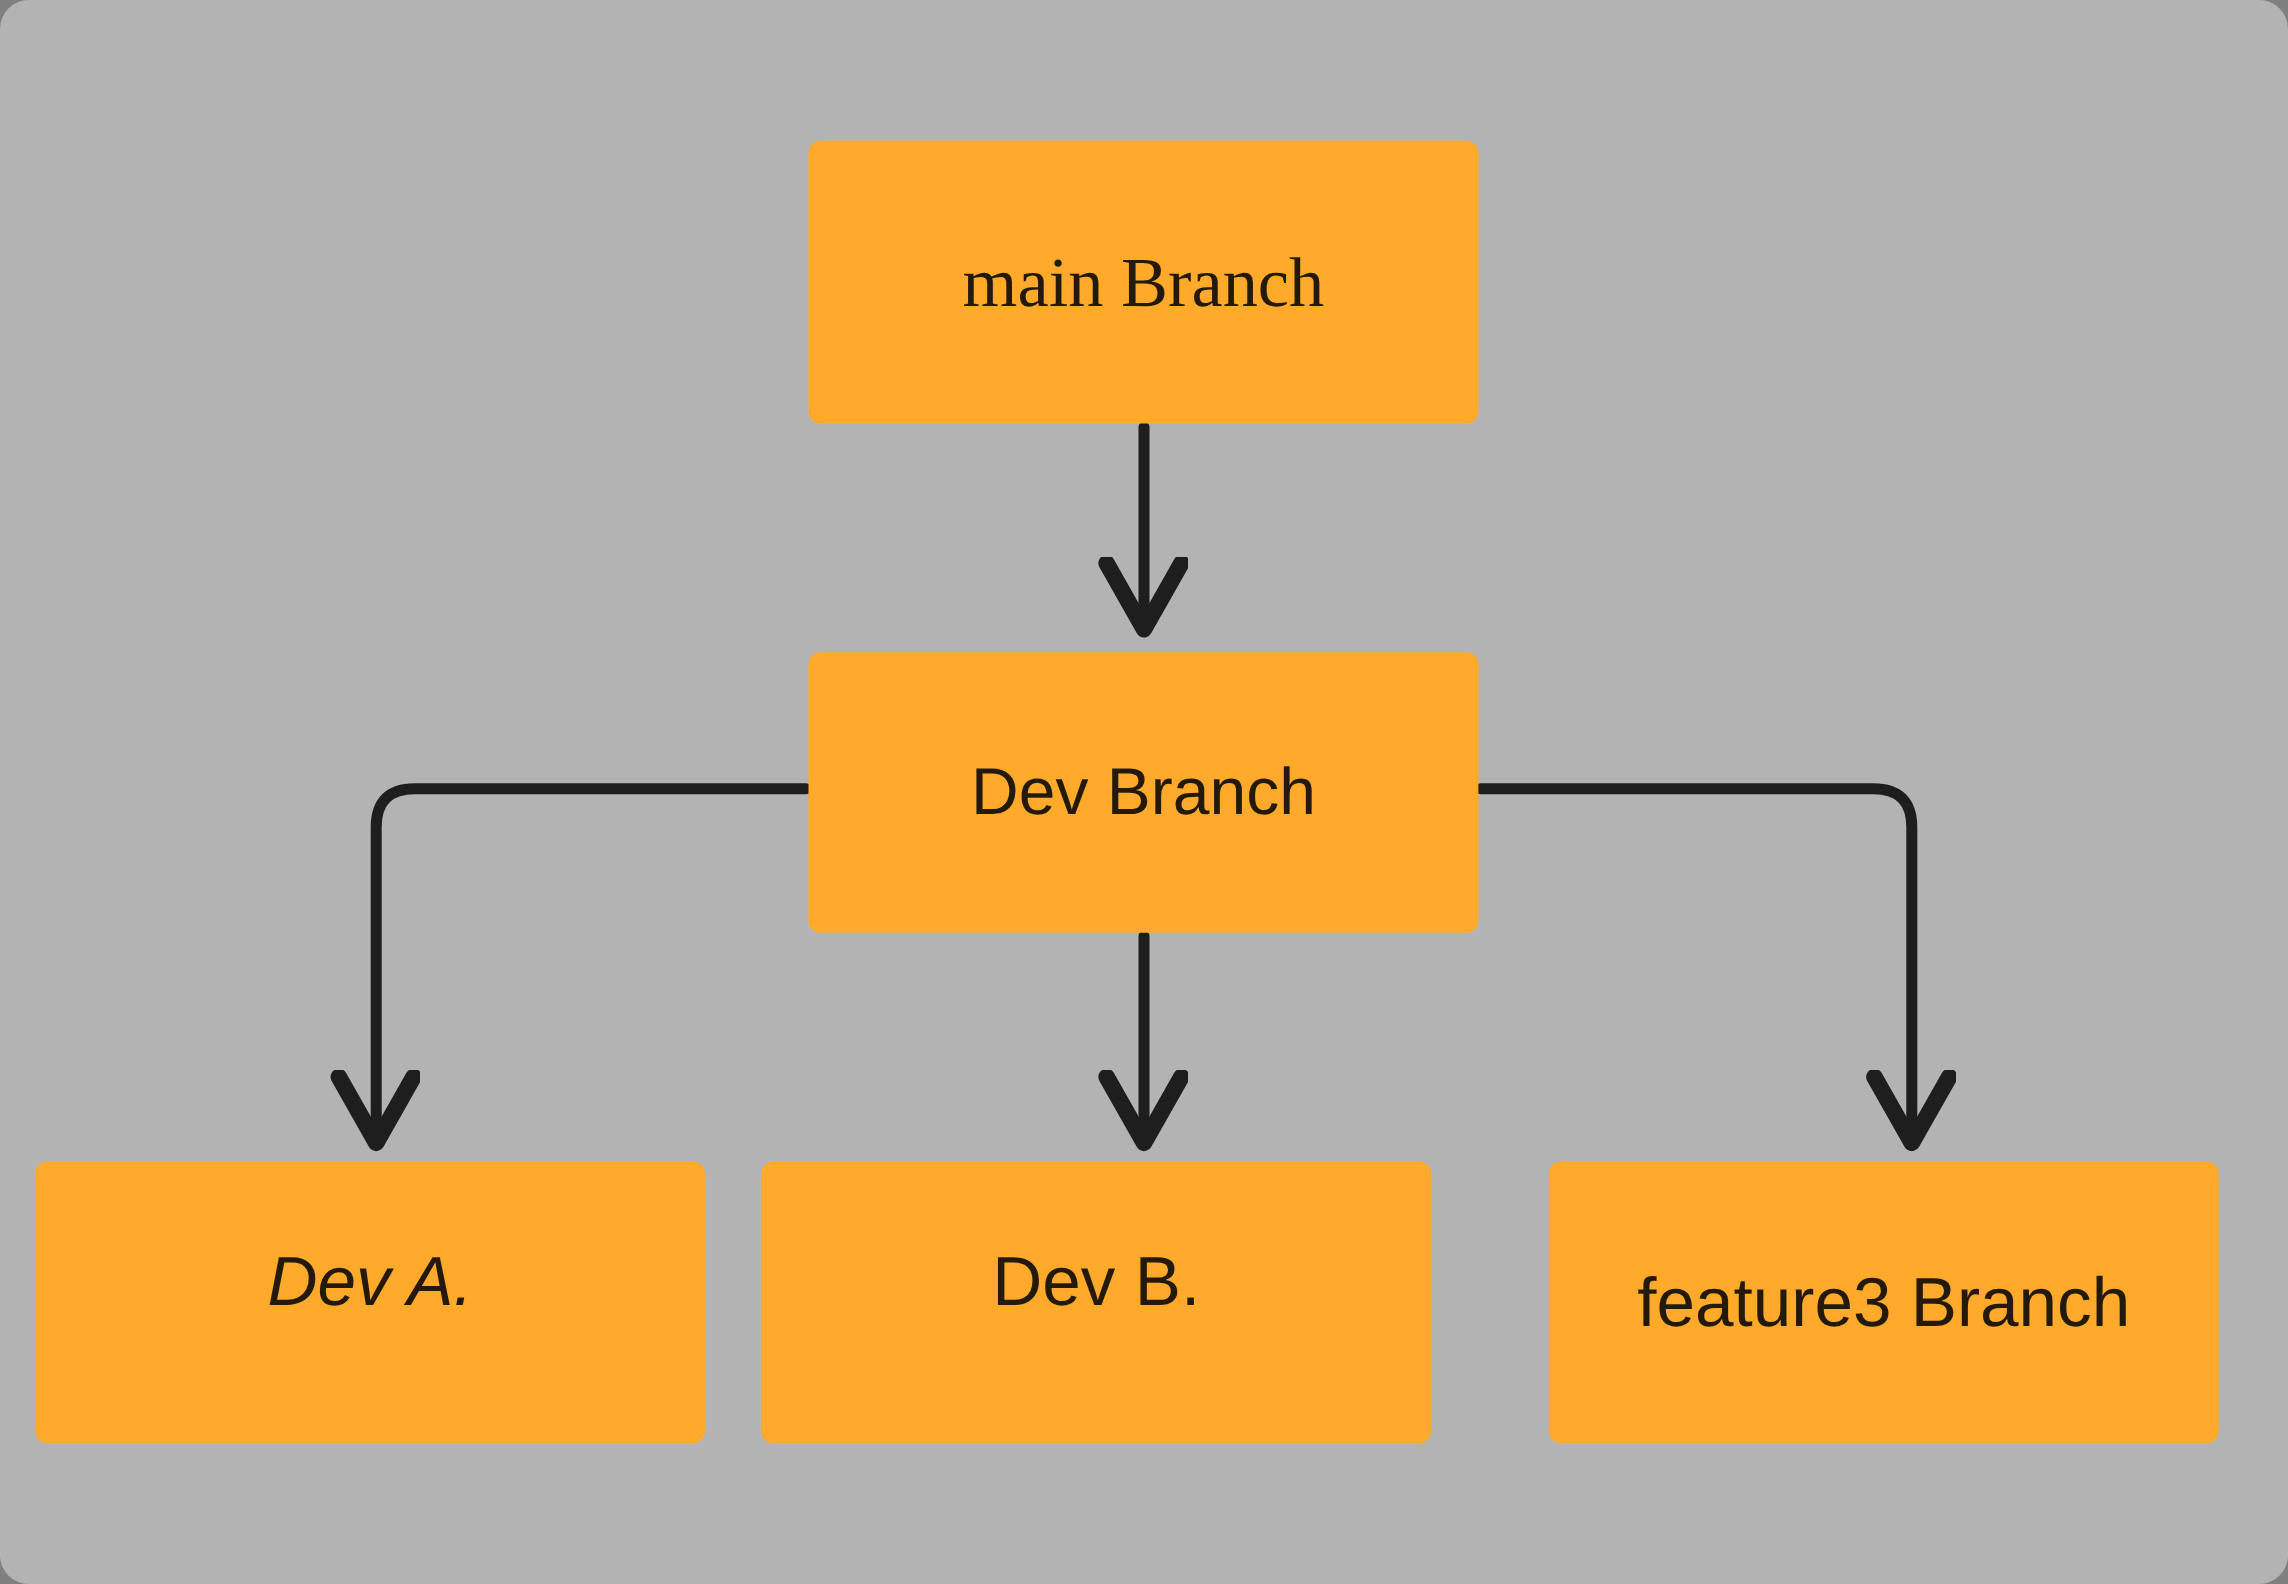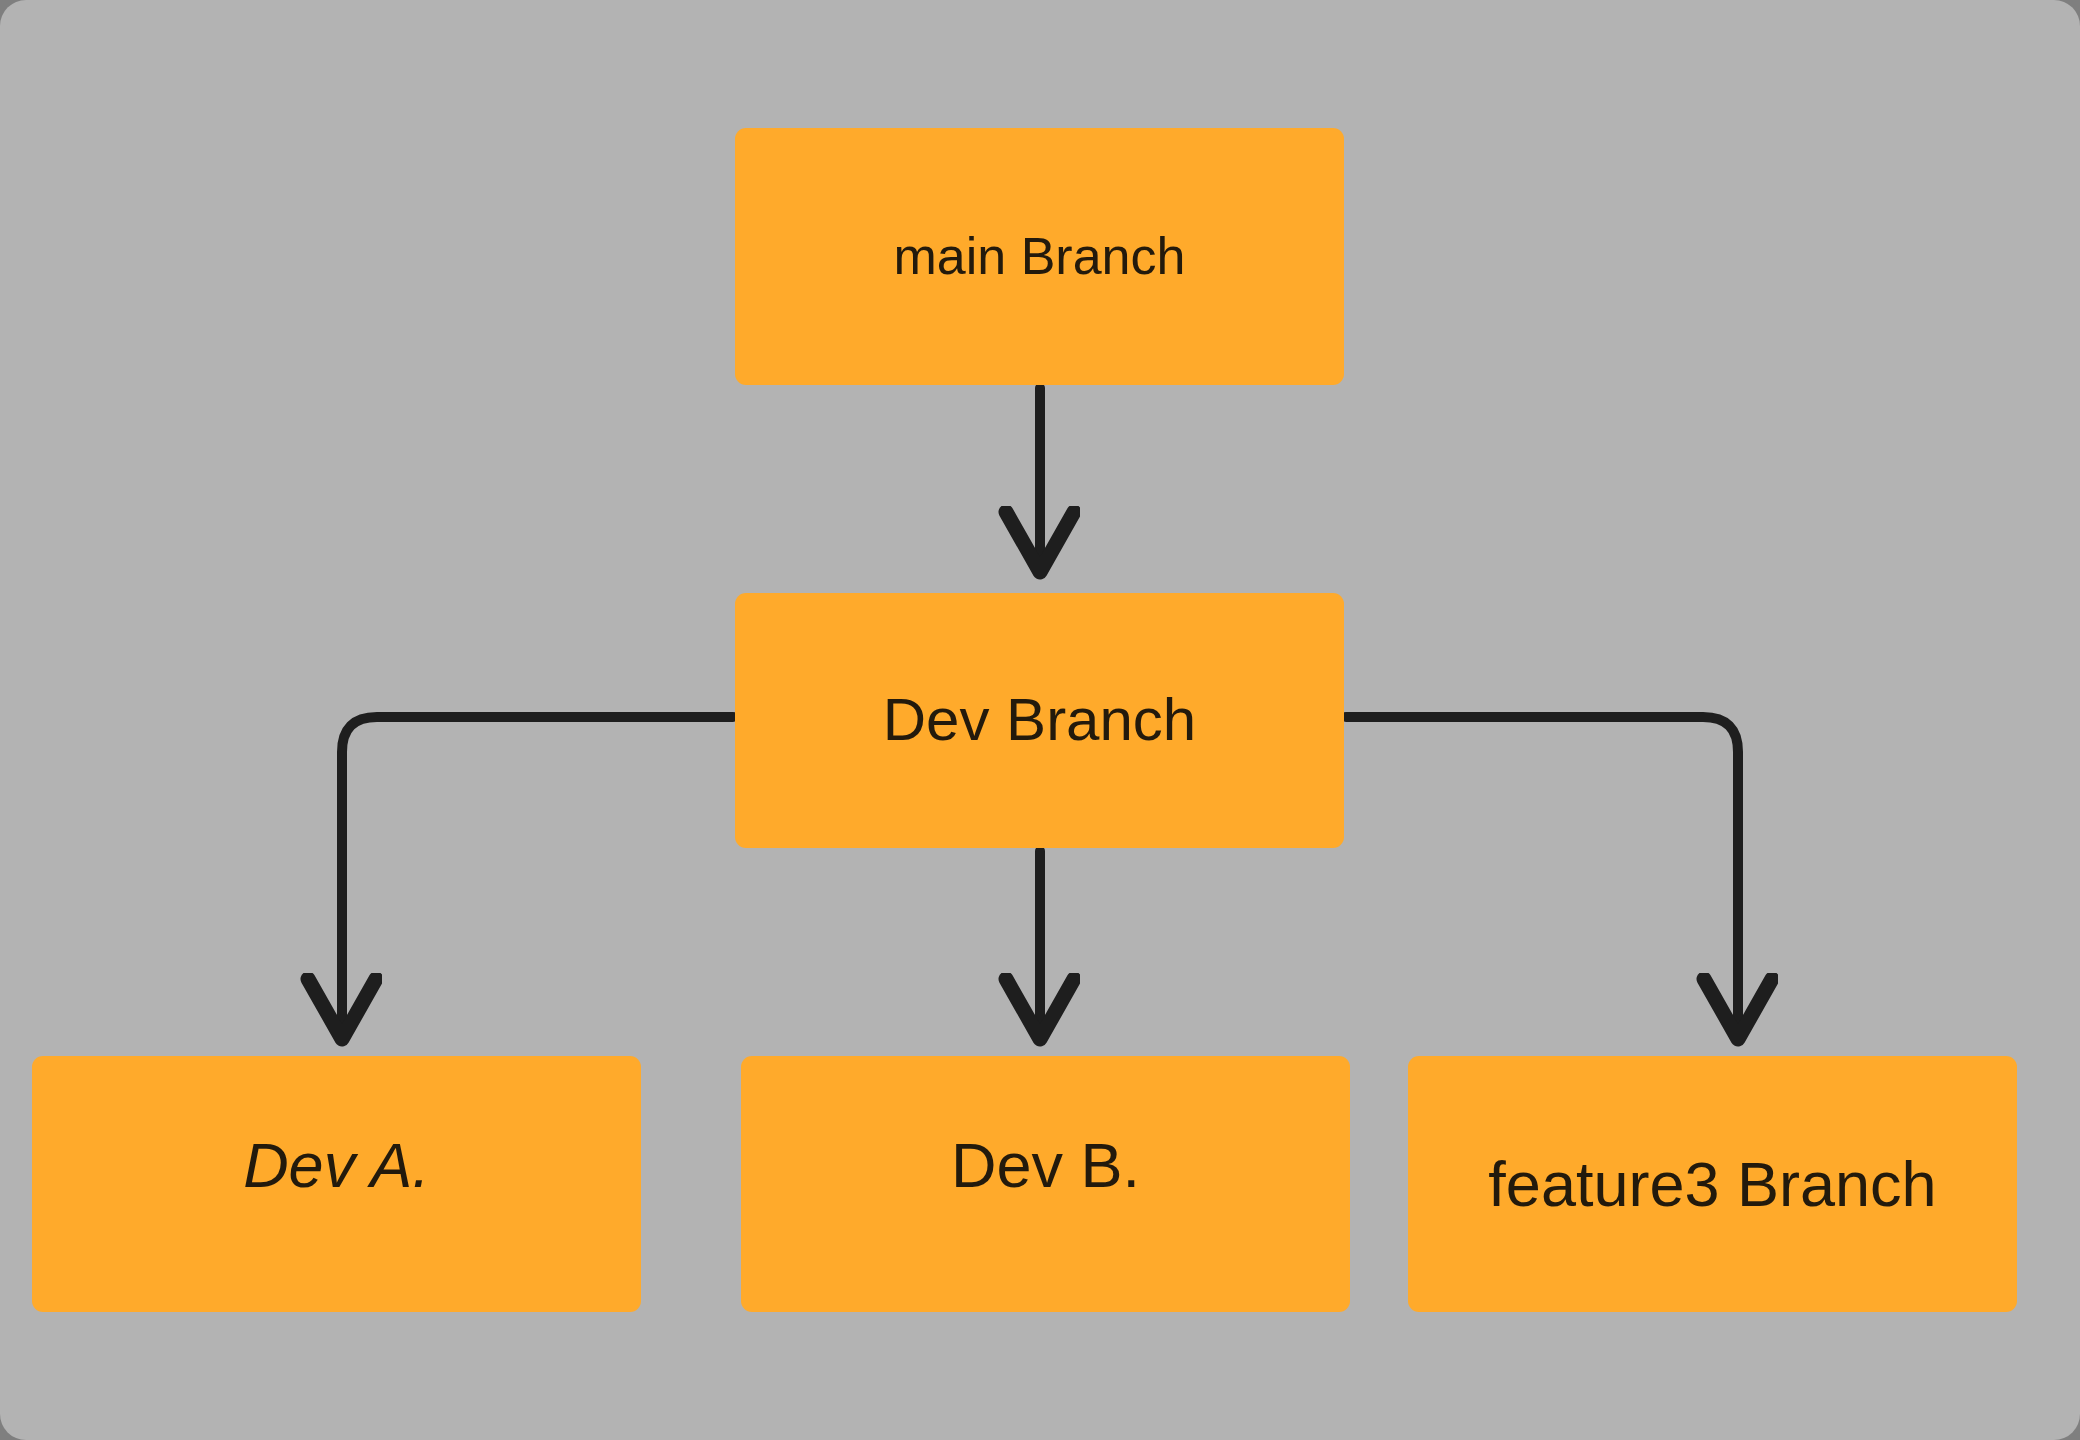--- a/index.html
+++ b/index.html
@@ -40,41 +40,42 @@
   .node .line {
     display: block;
     white-space: nowrap;
   }
   
   #node-main {
     left: 735px;
     top: 128px;
     width: 609px;
     height: 257px;
-    font-size: 52px;
+    font-size: 64px;
+    font-family: Liberation Serif, serif;
   }
   
   #node-dev {
     left: 735px;
     top: 593px;
     width: 609px;
     height: 255px;
     font-size: 60px;
   }
   
   .leaf {
     top: 1056px;
     width: 609px;
     height: 256px;
     font-size: 63px;
     justify-content: center;
   }
   .leaf .line1 { margin-bottom: 38px; }
   #node-a { left: 32px; font-style: italic; }
-  #node-b { left: 741px; gap: 27px; }
+  #node-b { left: 692px; gap: 27px; }
   #node-c { left: 1408px; }
 </style>
 </head>
 <body>
 
 <div id="canvas">
 
   <svg id="edges" viewBox="0 0 2080 1440" xmlns="http://www.w3.org/2000/svg">
     <defs>
       <marker id="arrowhead" markerWidth="10" markerHeight="10" refX="6.2" refY="4" orient="auto" markerUnits="strokeWidth">

